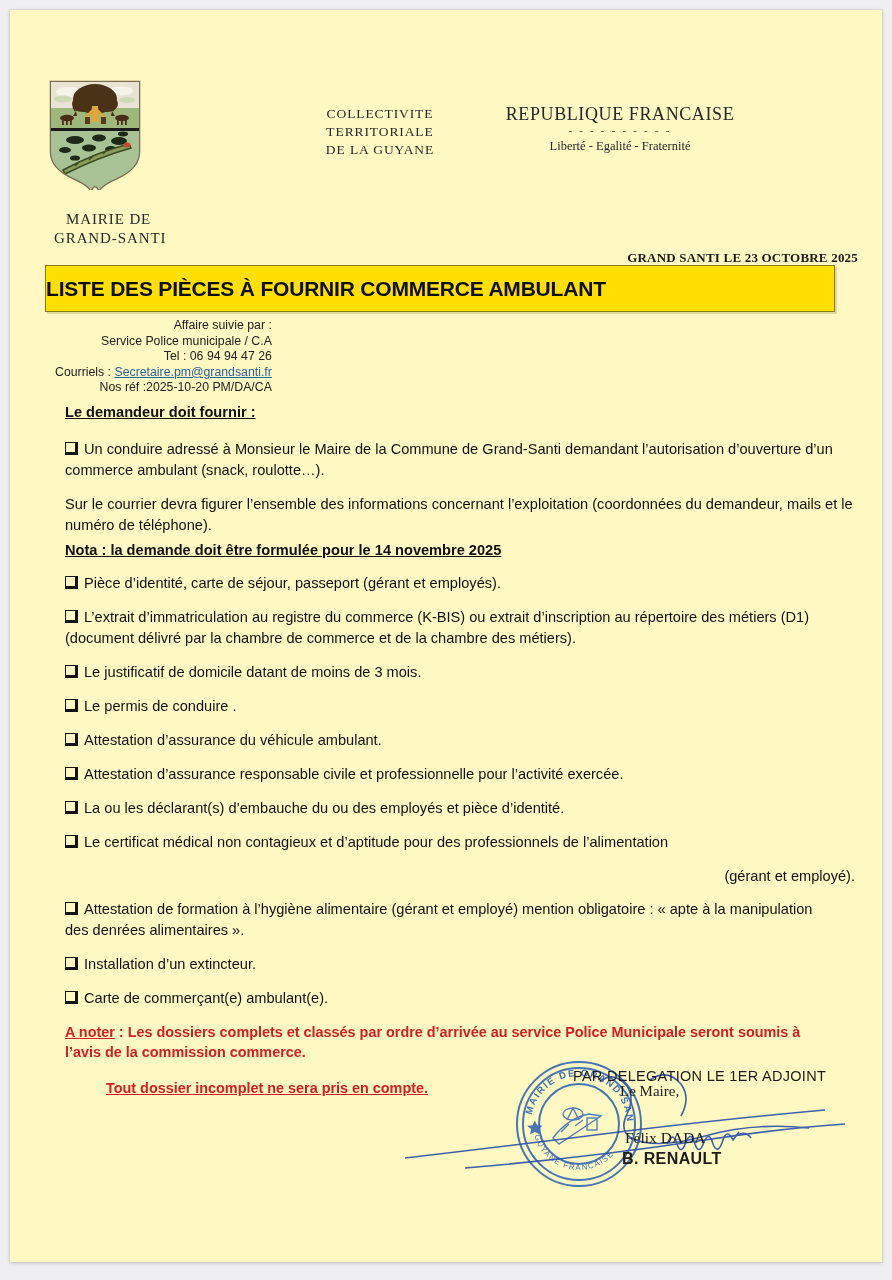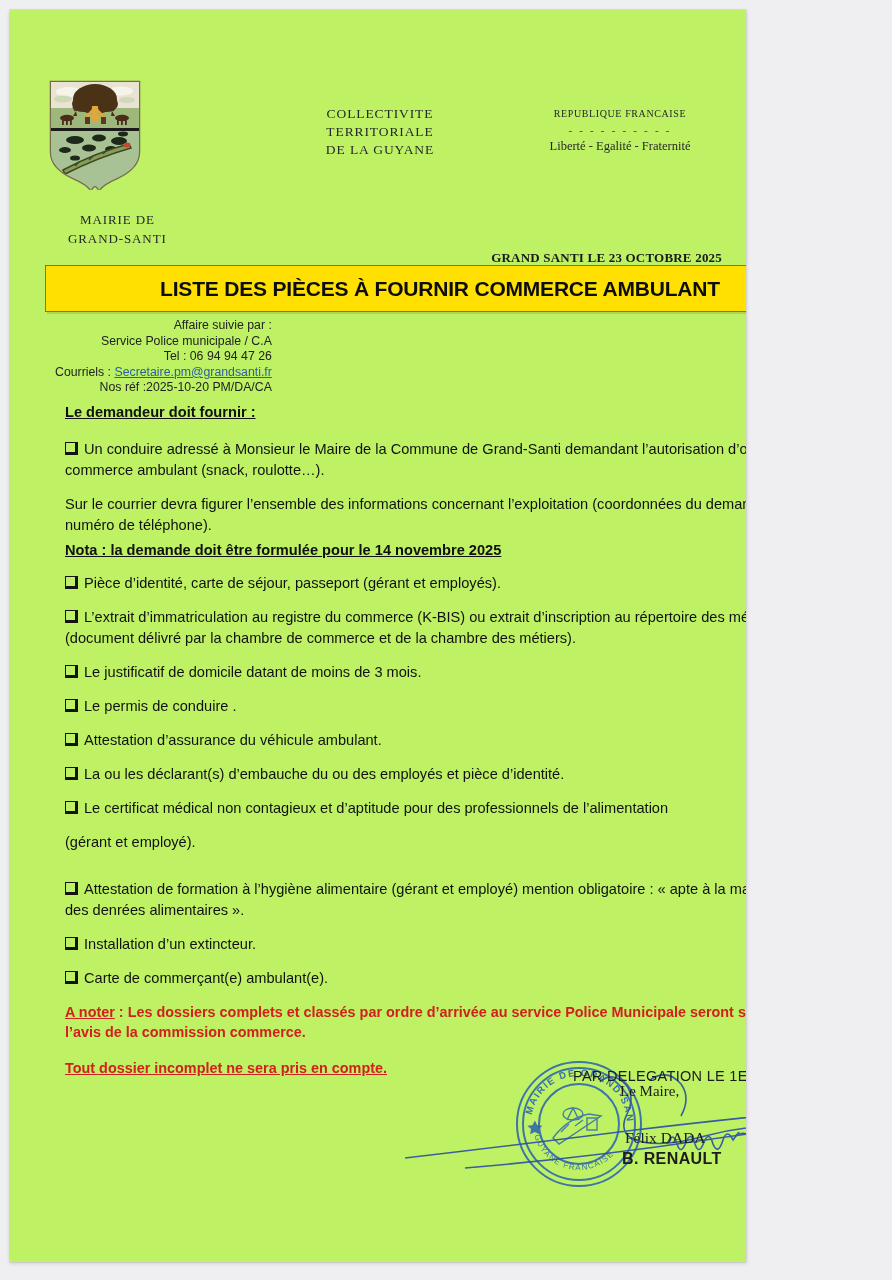--- a/index.html
+++ b/index.html
@@ -11,23 +11,23 @@
     height: 1280px;
     background: #efeff1;
     font-family: "Liberation Sans", sans-serif;
     overflow: hidden;
   }
 
   .page {
     position: absolute;
     left: 10px;
     top: 10px;
-    width: 736px;
+    width: 872px;
     height: 1252px;
-    background: #bef264;
+    background: #fef9c3;
     box-shadow: 0 1px 4px rgba(0,0,0,0.18), 0 0 0 1px #e3e3e3;
     overflow: hidden;
   }
 
   
   .header {
     position: absolute;
     left: 0; top: 0;
     width: 872px;
     height: 185px;
@@ -57,42 +57,42 @@
   .rf-block {
     position: absolute;
     left: 495px;
     top: 95px;
     width: 230px;
     text-align: center;
     font-family: "Liberation Serif", serif;
     color: #25282b;
   }
   .rf-title {
-    font-size: 10px;
+    font-size: 18px;
     letter-spacing: 0.6px;
     line-height: 18px;
     text-align: center;
   }
   .rf-dashes {
     font-size: 11px;
     letter-spacing: 2.2px;
     line-height: 14px;
     color: #3a3d40;
   }
   .rf-motto {
     font-size: 12.5px;
     line-height: 18px;
   }
 
   .mairie-block {
     position: absolute;
-    left: 58px;
+    left: 44px;
     top: 200px;
     font-family: "Liberation Serif", serif;
-    font-size: 13px;
+    font-size: 15px;
     letter-spacing: 0.9px;
     line-height: 19px;
     color: #25282b;
   }
   .mairie-line1 { padding-left: 12px; }
 
   
   .doc-date {
     position: absolute;
     right: 24px;
@@ -109,21 +109,21 @@
     position: absolute;
     left: 35px;
     top: 255px;
     width: 790px;
     height: 47px;
     background: #FFE000;
     border: 1.5px solid #8a7a13;
     box-sizing: border-box;
     display: flex;
     align-items: center;
-    justify-content: center;
+    justify-content: flex-start;
     box-shadow: 2px 2px 0 rgba(120,110,20,0.22);
   }
   .banner-title {
     font-family: "Liberation Sans", sans-serif;
     font-weight: bold;
     font-size: 21px;
     letter-spacing: -0.2px;
     color: #0d0d0d;
     white-space: nowrap;
   }
@@ -188,35 +188,36 @@
   .nota {
     font-weight: bold;
     text-decoration: underline;
     display: block;
     margin-top: 4px;
     margin-bottom: 12px;
   }
 
   .cont-line {
     display: block;
-    margin-bottom: 26px;
+    margin-bottom: 12px;
+    text-align: right;
   }
 
   
   .red-note {
     color: #d21f1f;
     font-weight: bold;
     font-size: 14.4px;
     line-height: 20px;
     max-width: 740px;
     margin-bottom: 16px;
     display: block;
   }
   .red-note .u { text-decoration: underline; }
-  .red-note.all-u { text-decoration: underline; }
+  .red-note.all-u { text-decoration: underline; margin-left: 41px; }
 
   
   .sig-area {
     position: absolute;
     left: 455px;
     top: 1030px;
     width: 400px;
     height: 160px;
   }
   .stamp {
@@ -393,20 +394,21 @@
     <span class="item"><span class="cb"></span><span>Pièce d’identité, carte de séjour, passeport (gérant et employés).</span></span>
 
     <span class="item"><span class="cb"></span><span>L’extrait d’immatriculation au registre du commerce (K-BIS) ou extrait d’inscription au répertoire des métiers (D1) (document délivré par la chambre de commerce et de la chambre des métiers).</span></span>
 
     <span class="item"><span class="cb"></span><span>Le justificatif de domicile datant de moins de 3 mois.</span></span>
 
     <span class="item"><span class="cb"></span><span>Le permis de conduire .</span></span>
 
     <span class="item"><span class="cb"></span><span>Attestation d’assurance du véhicule ambulant.</span></span>
 
+    <span class="item"><span class="cb"></span><span>Attestation d’assurance responsable civile et professionnelle pour l’activité exercée.</span></span>
 
     <span class="item"><span class="cb"></span><span>La ou les déclarant(s) d’embauche du ou des employés et pièce d’identité.</span></span>
 
     <span class="item"><span class="cb"></span><span>Le certificat médical non contagieux et d’aptitude pour des professionnels de l’alimentation</span></span>
 
     <span class="cont-line">(gérant et employé).</span>
 
     <span class="item"><span class="cb"></span><span>Attestation de formation à l’hygiène alimentaire (gérant et employé) mention obligatoire : « apte à la manipulation des denrées alimentaires ».</span></span>
 
     <span class="item"><span class="cb"></span><span>Installation d’un extincteur.</span></span>

